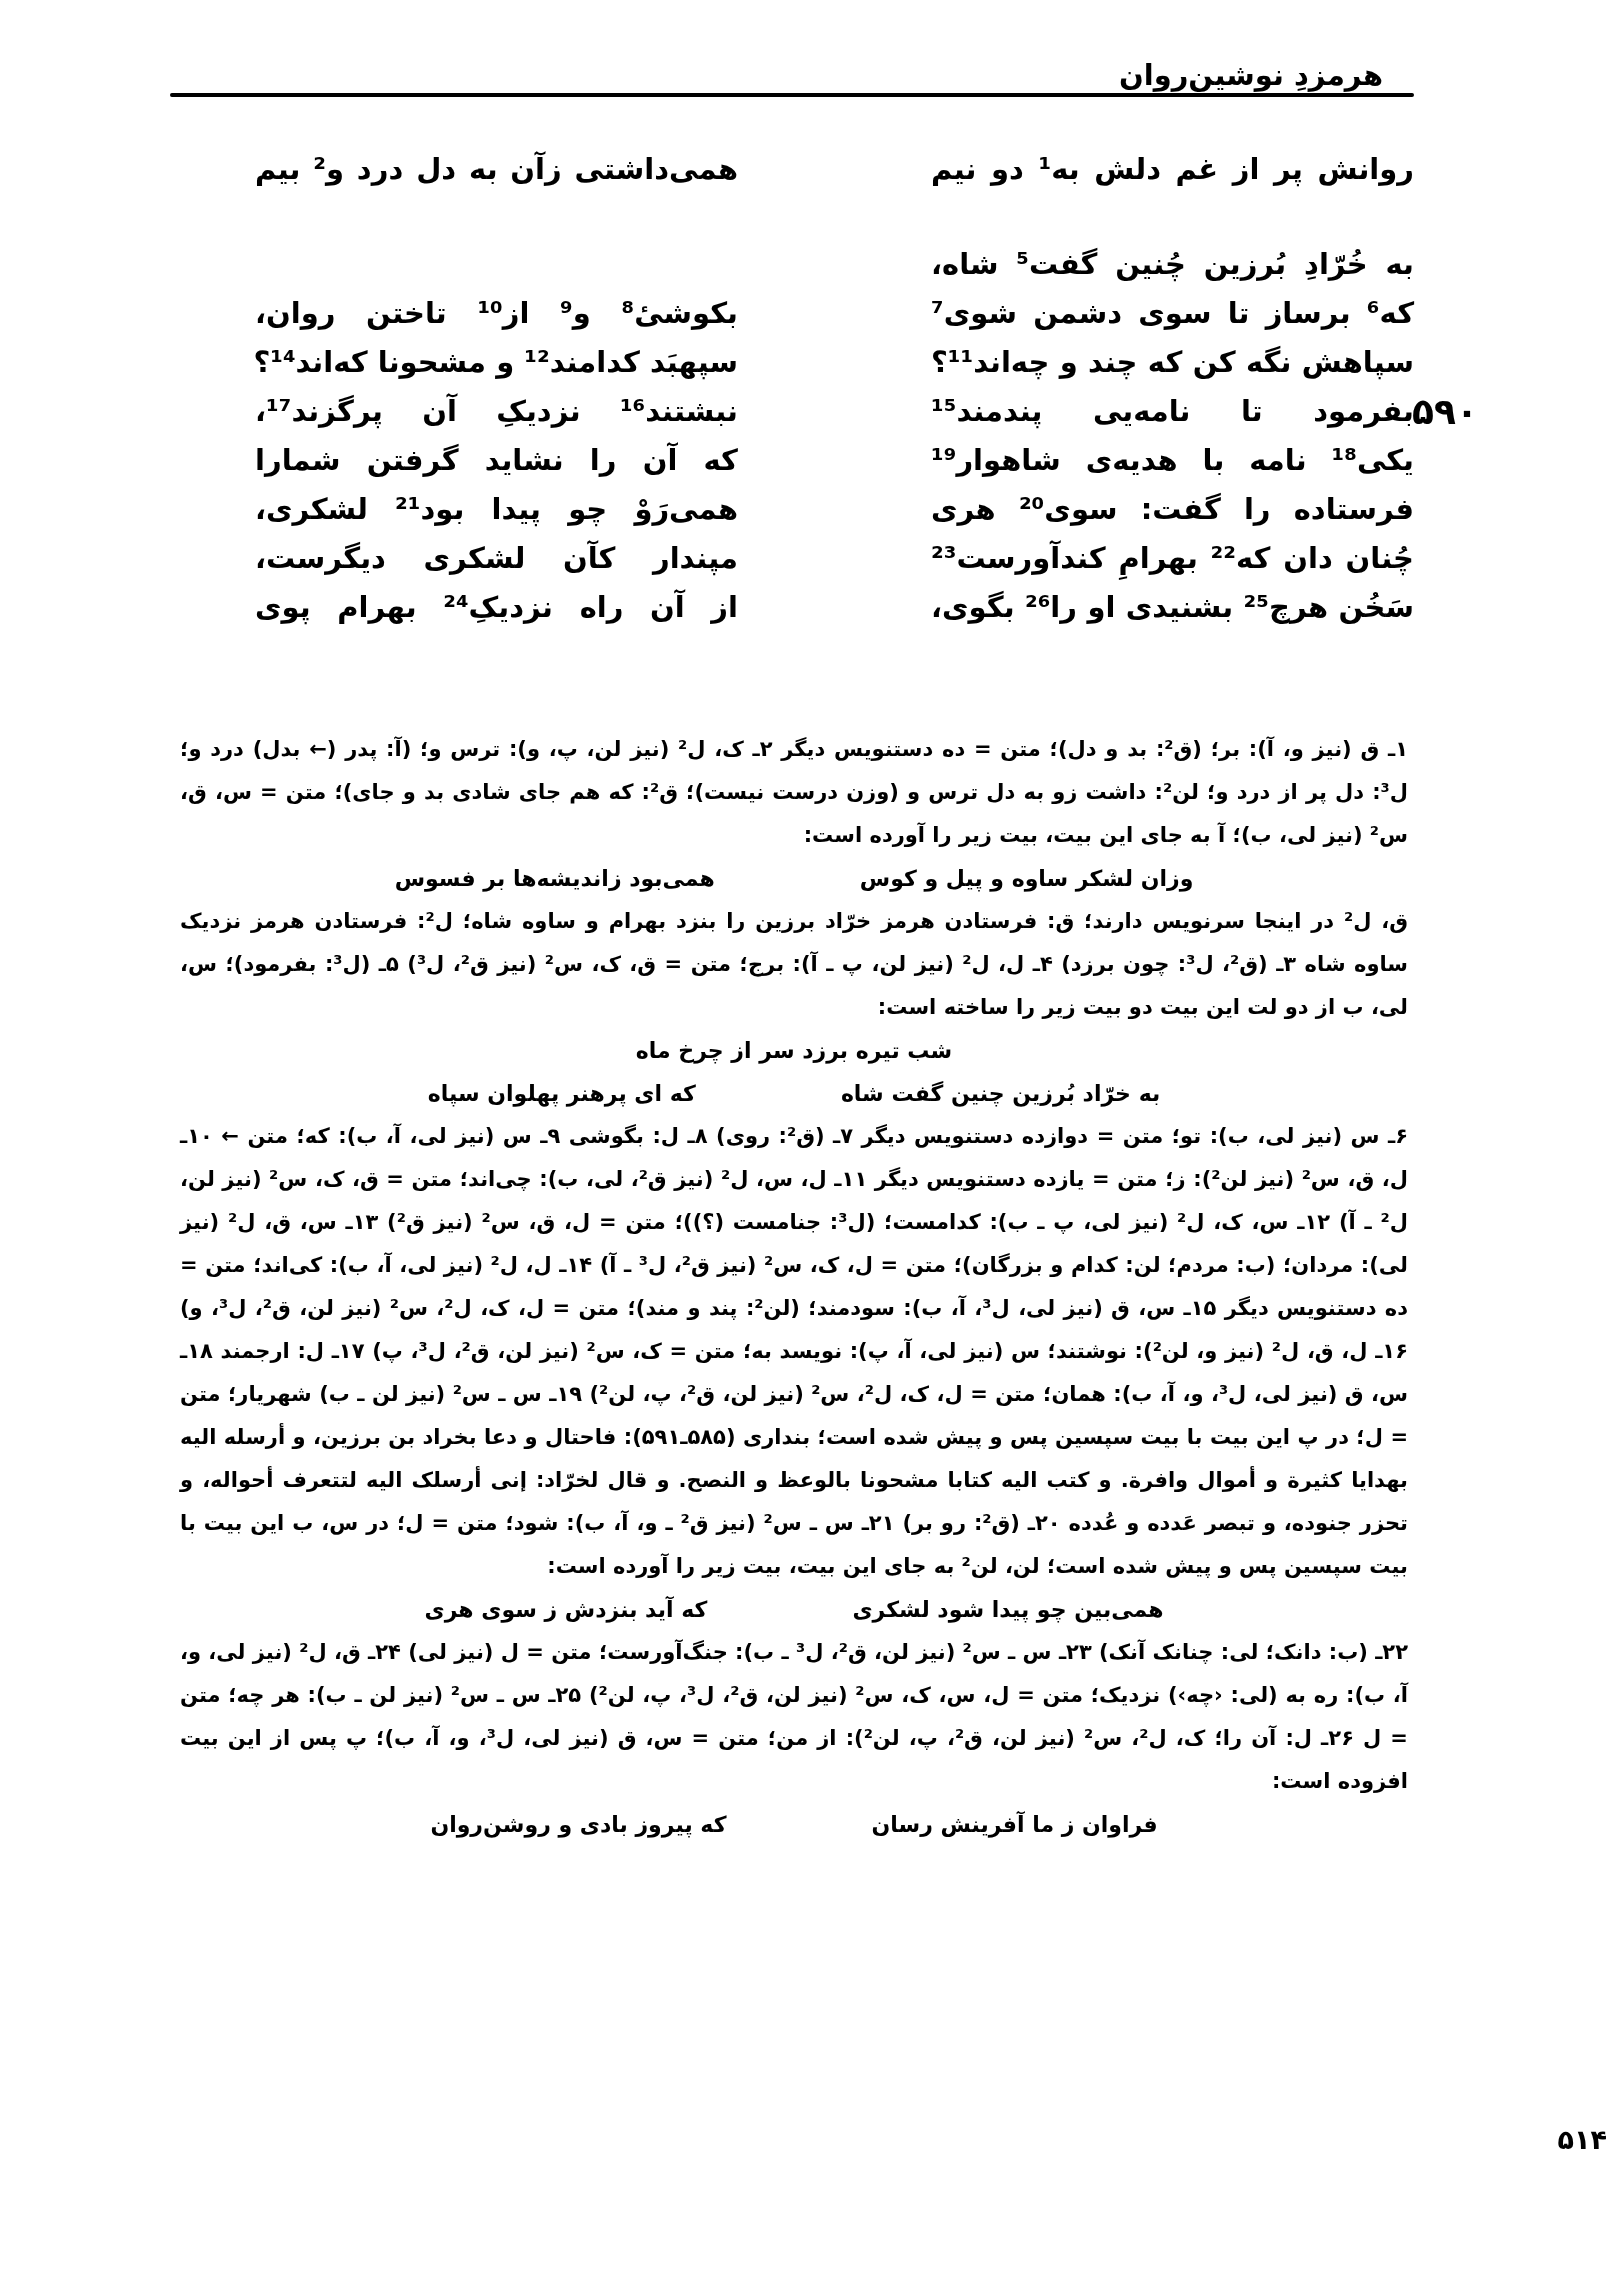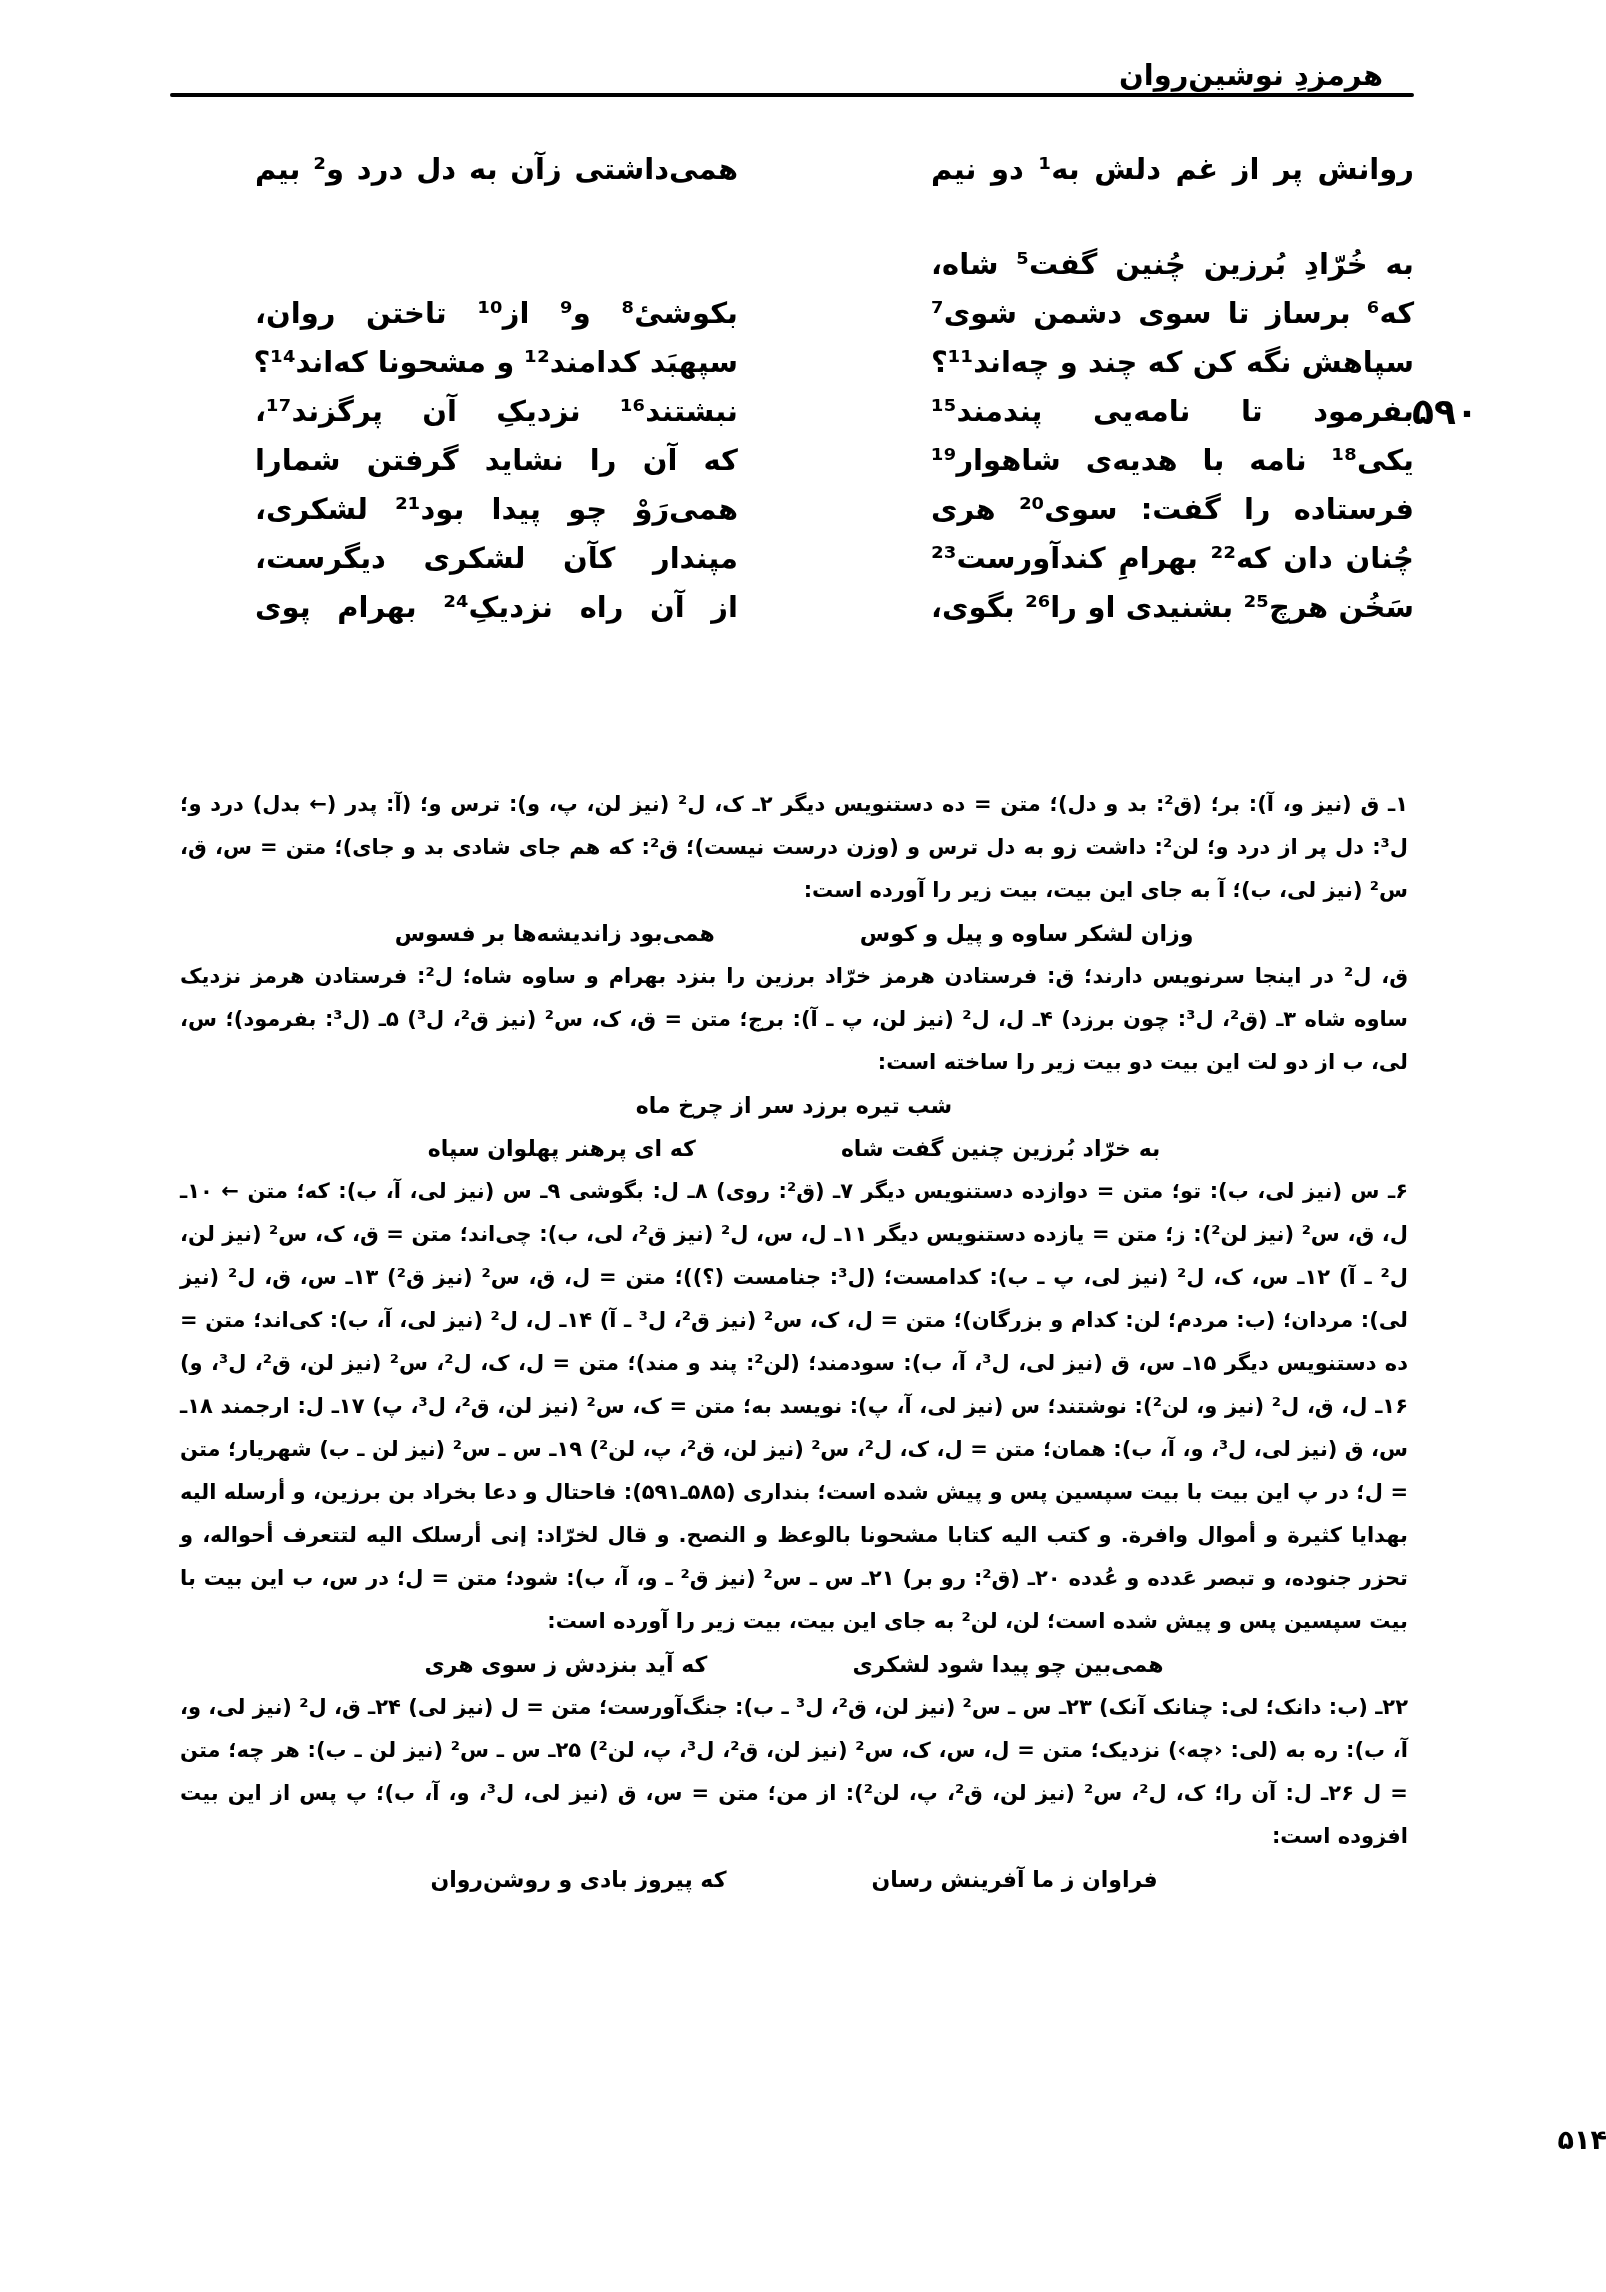--- a/index.html
+++ b/index.html
@@ -22,21 +22,21 @@
       font-family: "DejaVu Sans", sans-serif; font-weight: bold; font-size: 29px;
       height: 49px; line-height: 49px; position: relative;
     }
     .bayt.first { margin-bottom: 46px; }
     .bayt .num {
       position: absolute; right: -64px; top: 0; font-size: 36px; direction: rtl;
     }
     .misra { width: 483px; text-align: justify; text-align-last: justify; white-space: nowrap; }
     .misra.left { width: 483px; }
     .footnotes {
-      position: absolute; top: 783px; right: 199px; width: 1228px;
+      position: absolute; top: 728px; right: 199px; width: 1228px;
       font-family: "DejaVu Sans", sans-serif; font-weight: bold; font-size: 21px;
       line-height: 43px; text-align: justify; margin-left: 35px;
     }
     .fn-para { margin: 0; }
     .fn-bayt {
       display: flex; justify-content: center; gap: 145px;
       font-size: 22px; line-height: 43px;
     }
     .fn-bayt span { white-space: nowrap; }
     .page-number {

